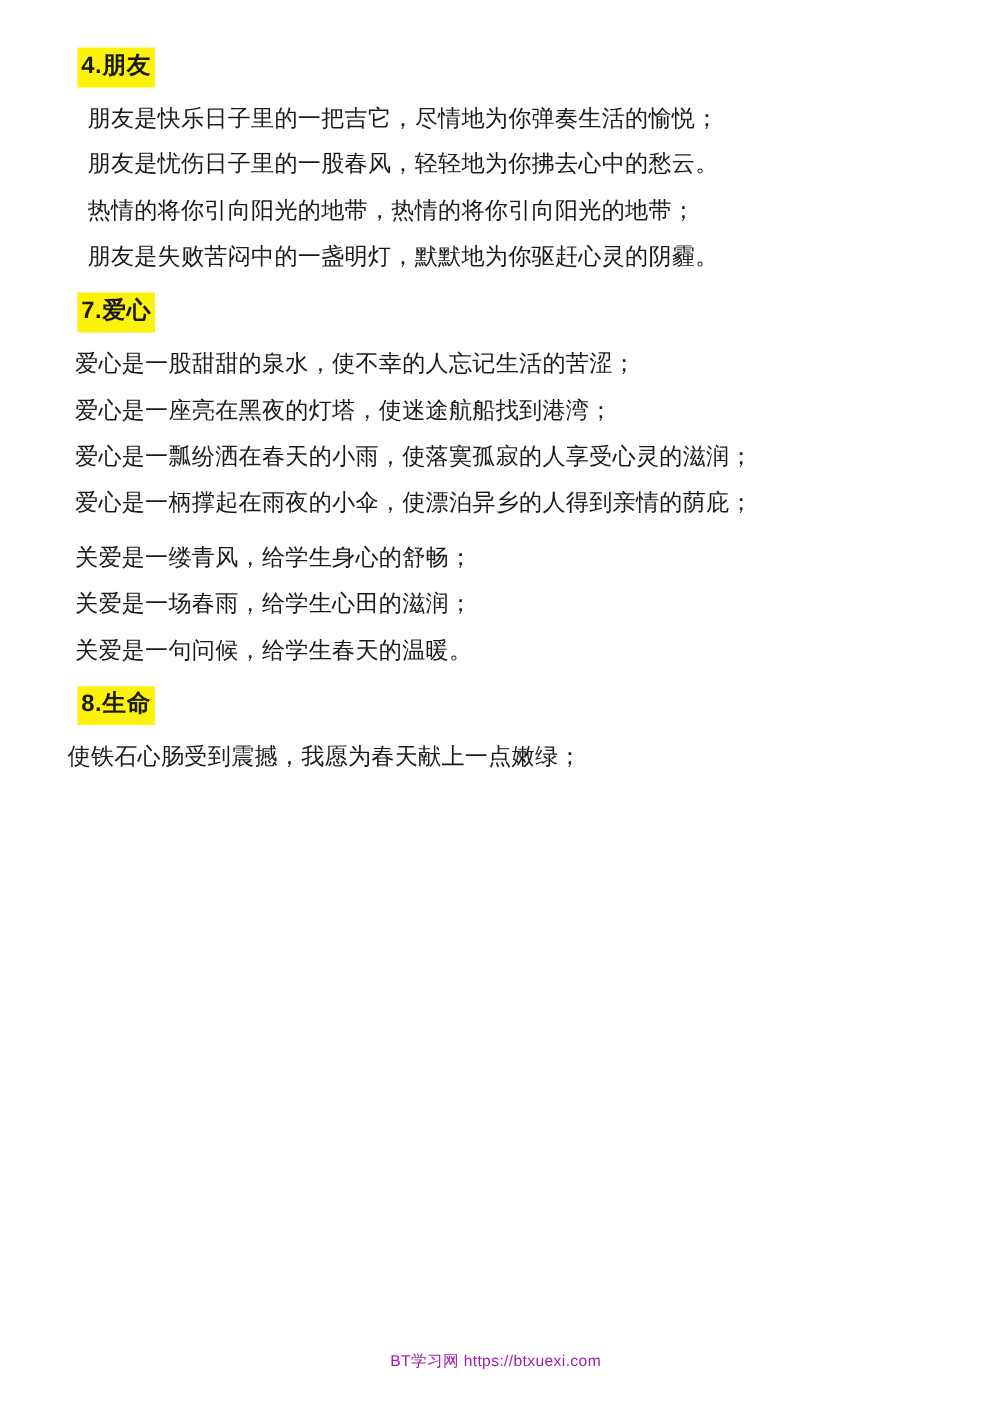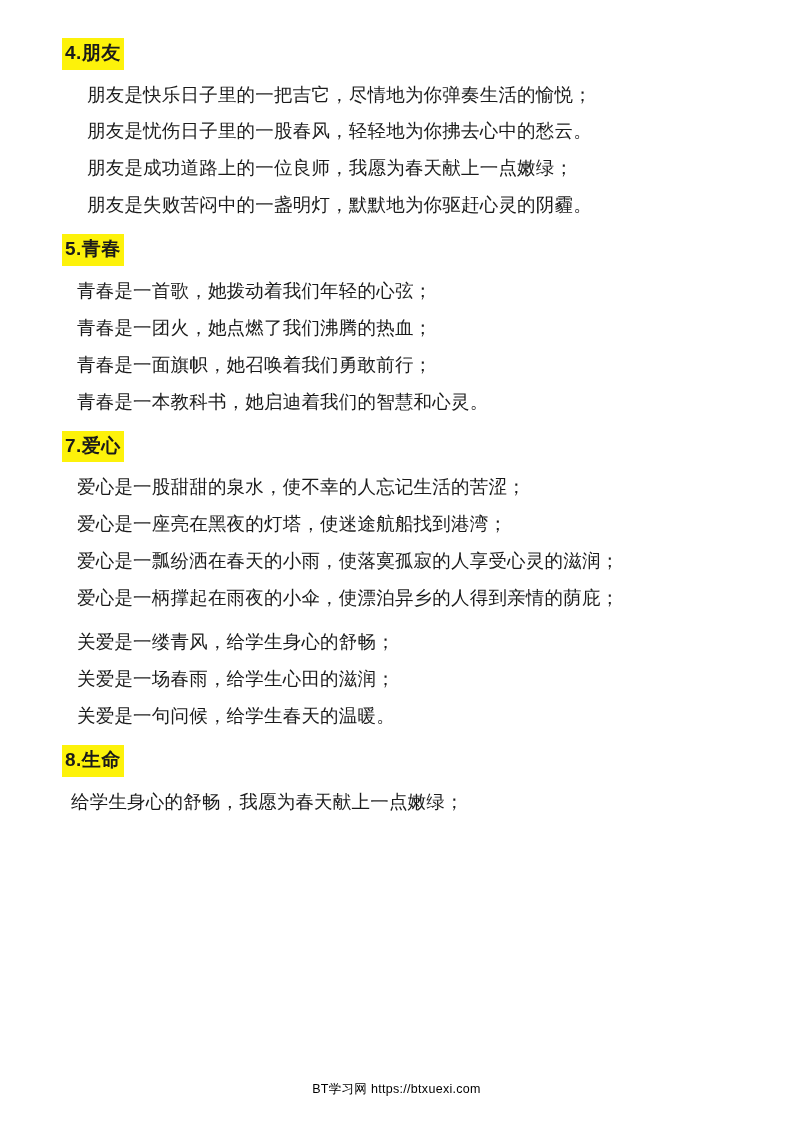--- a/index.html
+++ b/index.html
@@ -34,62 +34,53 @@
     background: #fdf20a;
     padding: 1px 3px 2px 3px;
     letter-spacing: 0.5px;
   }
   .heading-wrap {
     margin-bottom: 4px;
   }
   .line {
     font-size: 18.5px;
     line-height: 1.62;
-    margin: 0 0 7px 17px;
+    margin: 0 0 7px 0;
     white-space: nowrap;
     letter-spacing: 0.2px;
   }
   .indent-1 { padding-left: 8px; }
   .indent-2 { padding-left: 18px; }
   .indent-0 { padding-left: 2px; }
   .footer {
     position: absolute;
     left: 0;
     right: 0;
     bottom: 24px;
     text-align: center;
     font-size: 12.5px;
-    color: #000000;
+    color: #a21caf;
     letter-spacing: 0.3px;
   }
 </style>
 </head>
 <body>
 
 <div class="page">
 
   <div class="section">
     <div class="heading-wrap">
       <span class="section-heading">4.朋友</span>
     </div>
     <p class="line indent-2">朋友是快乐日子里的一把吉它，尽情地为你弹奏生活的愉悦；</p>
     <p class="line indent-2">朋友是忧伤日子里的一股春风，轻轻地为你拂去心中的愁云。</p>
-    <p class="line indent-2">朋友是成功道路上的一位良师，我愿为春天献上一点嫩绿；</p>
+    <p class="line indent-2">热情的将你引向阳光的地带，热情的将你引向阳光的地带；</p>
     <p class="line indent-2">朋友是失败苦闷中的一盏明灯，默默地为你驱赶心灵的阴霾。</p>
   </div>
 
-  <div class="section">
-    <div class="heading-wrap">
-      <span class="section-heading">5.青春</span>
-    </div>
-    <p class="line indent-1">青春是一首歌，她拨动着我们年轻的心弦；</p>
-    <p class="line indent-1">青春是一团火，她点燃了我们沸腾的热血；</p>
-    <p class="line indent-1">青春是一面旗帜，她召唤着我们勇敢前行；</p>
-    <p class="line indent-1">青春是一本教科书，她启迪着我们的智慧和心灵。</p>
-  </div>
 
   <div class="section">
     <div class="heading-wrap">
       <span class="section-heading">7.爱心</span>
     </div>
     <p class="line indent-1">爱心是一股甜甜的泉水，使不幸的人忘记生活的苦涩；</p>
     <p class="line indent-1">爱心是一座亮在黑夜的灯塔，使迷途航船找到港湾；</p>
     <p class="line indent-1">爱心是一瓢纷洒在春天的小雨，使落寞孤寂的人享受心灵的滋润；</p>
     <p class="line indent-1">爱心是一柄撑起在雨夜的小伞，使漂泊异乡的人得到亲情的荫庇；</p>
   </div>
@@ -97,18 +88,18 @@
   <div class="section">
     <p class="line indent-1">关爱是一缕青风，给学生身心的舒畅；</p>
     <p class="line indent-1">关爱是一场春雨，给学生心田的滋润；</p>
     <p class="line indent-1">关爱是一句问候，给学生春天的温暖。</p>
   </div>
 
   <div class="section">
     <div class="heading-wrap">
       <span class="section-heading">8.生命</span>
     </div>
-    <p class="line indent-0">给学生身心的舒畅，我愿为春天献上一点嫩绿；</p>
+    <p class="line indent-0">使铁石心肠受到震撼，我愿为春天献上一点嫩绿；</p>
   </div>
 
   <div class="footer">BT学习网 https://btxuexi.com</div>
 
 </div>
 
 </body></html>

